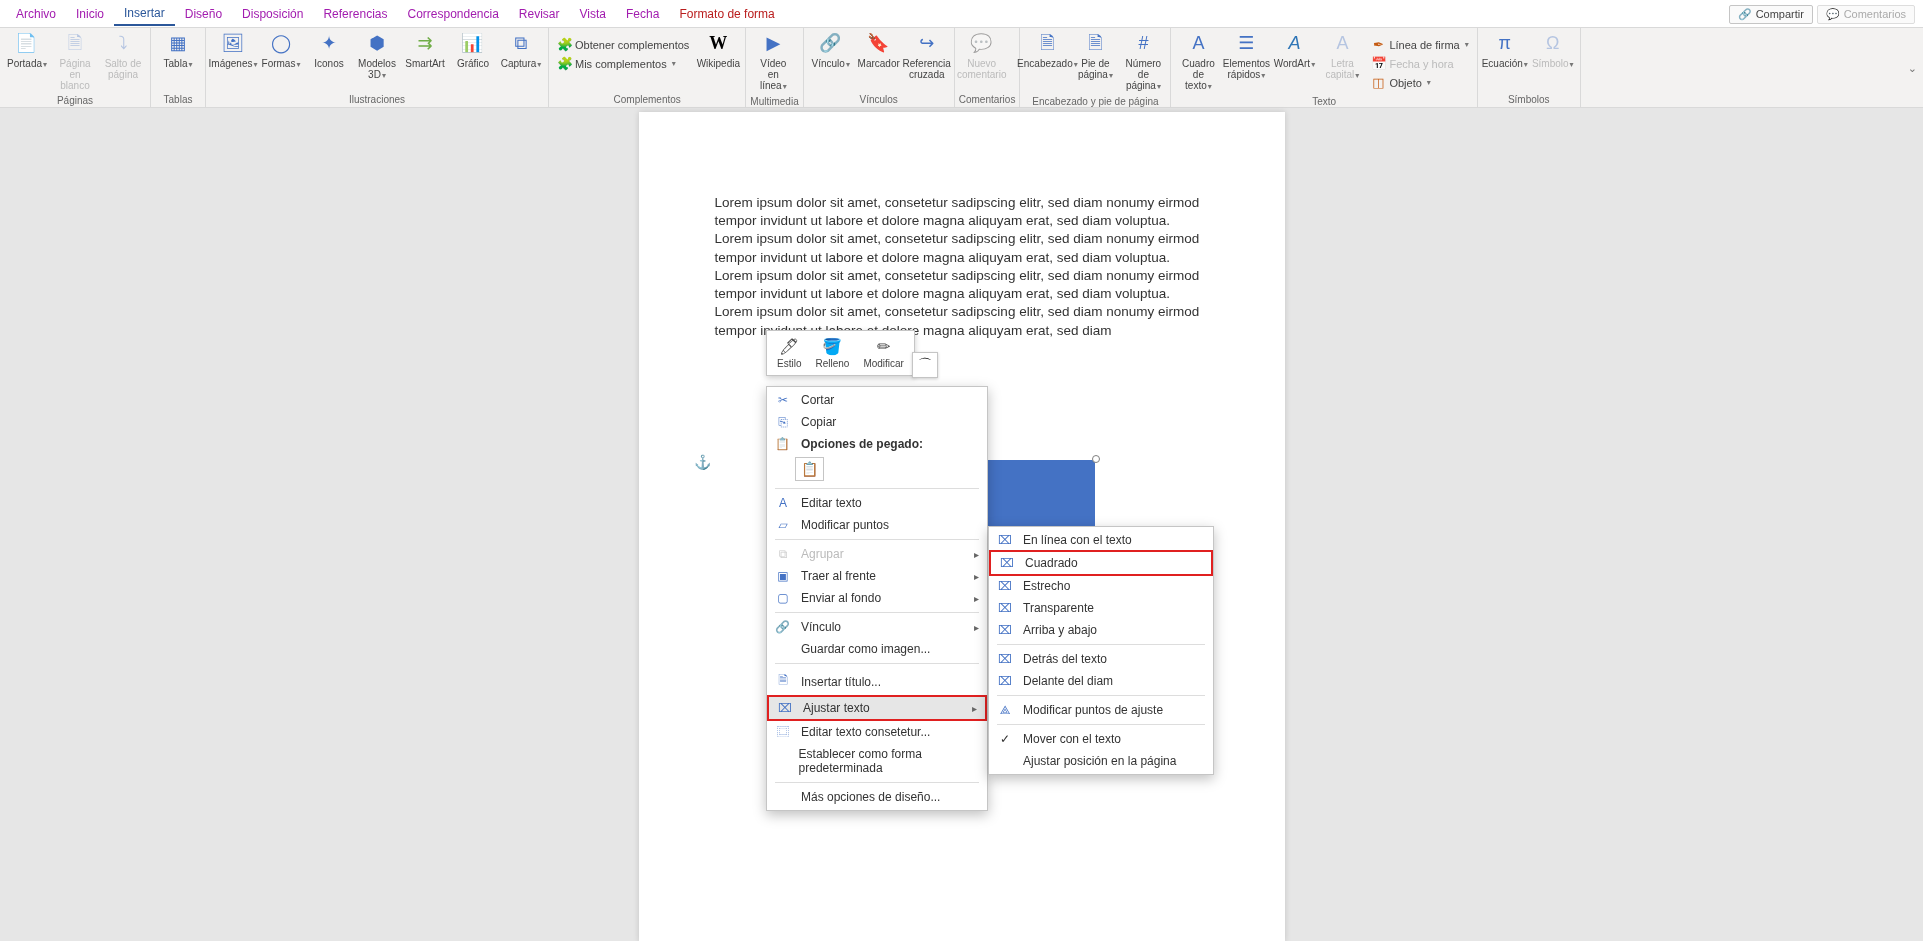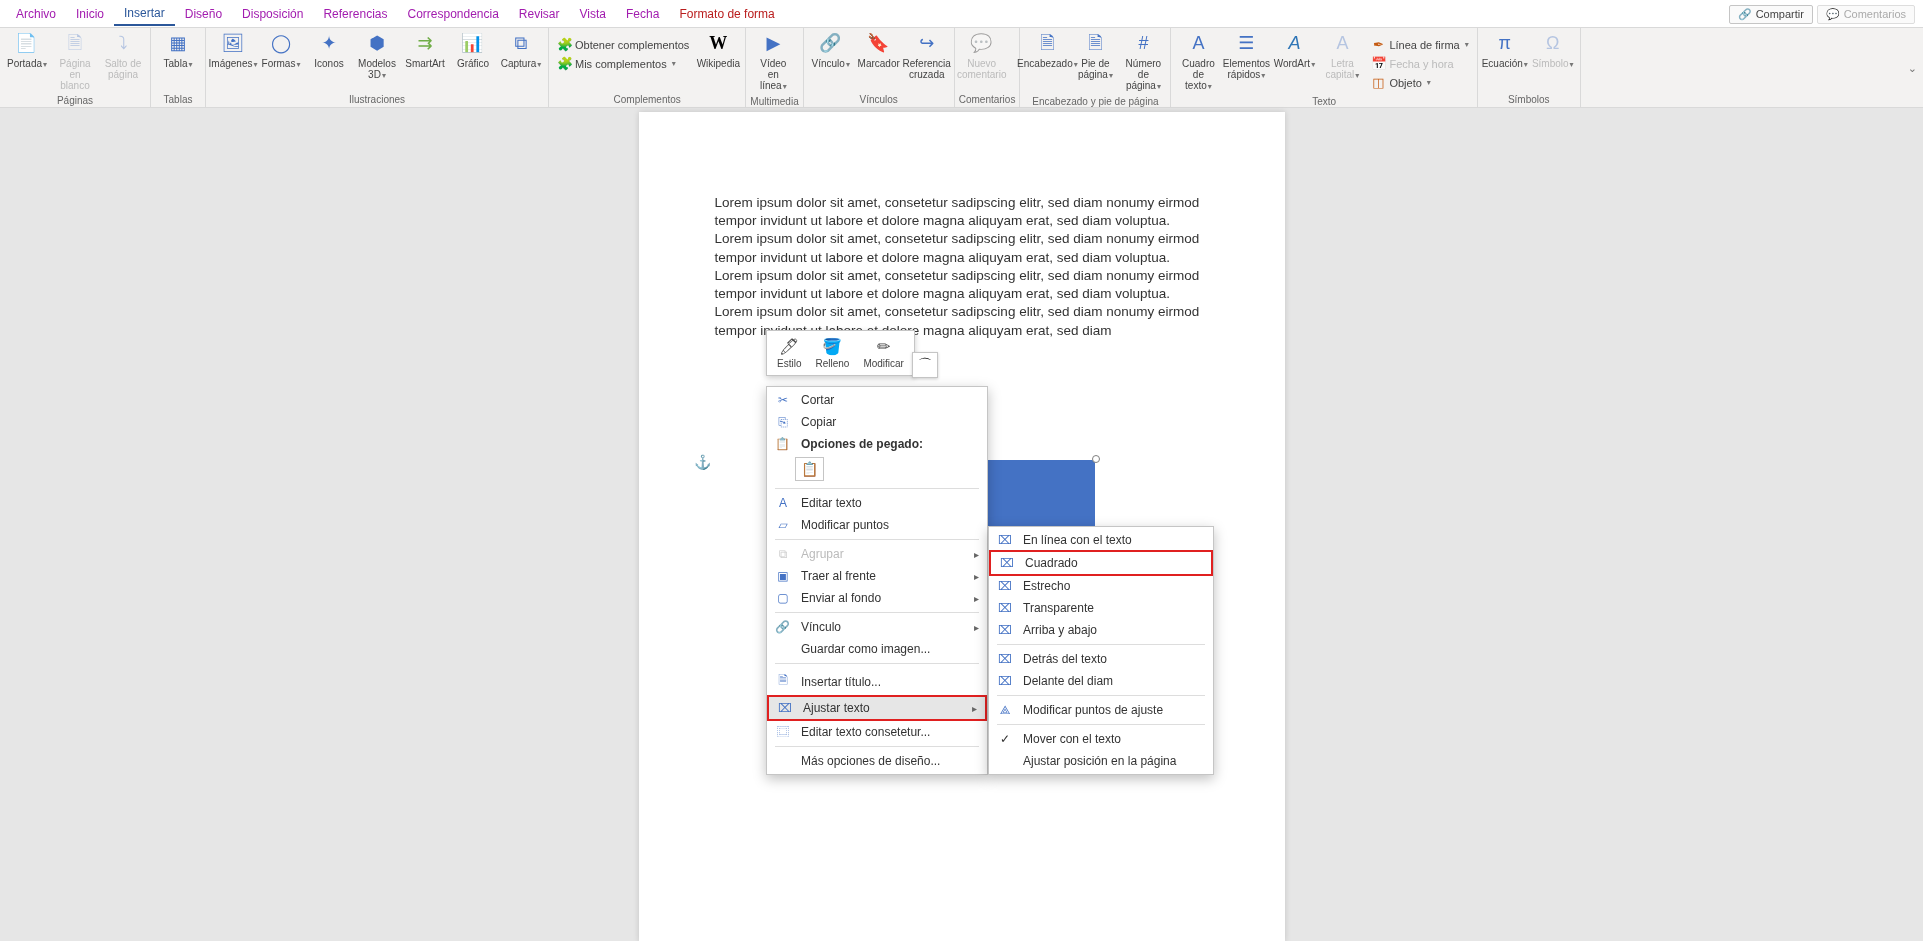--- a/index.html
+++ b/index.html
@@ -388,20 +388,24 @@
     </div>
   <div class="ctx-item highlight">
       <span class="ctx-icon">⌧</span>
       <span>Ajustar texto</span>
       <span class="ctx-arrow">▸</span>
     </div>
   <div class="ctx-item">
       <span class="ctx-icon">⿴</span>
       <span>Editar texto consetetur...</span>
     </div>
+  <div class="ctx-item">
+      <span class="ctx-icon"></span>
+      <span>Establecer como forma predeterminada</span>
+    </div>
   <div class="ctx-sep"></div>
   <div class="ctx-item">
       <span class="ctx-icon"></span>
       <span>Más opciones de diseño...</span>
     </div>
 </div>
 
 <div class="submenu">
   <div class="sub-item">
       <span class="sub-icon">⌧</span>

